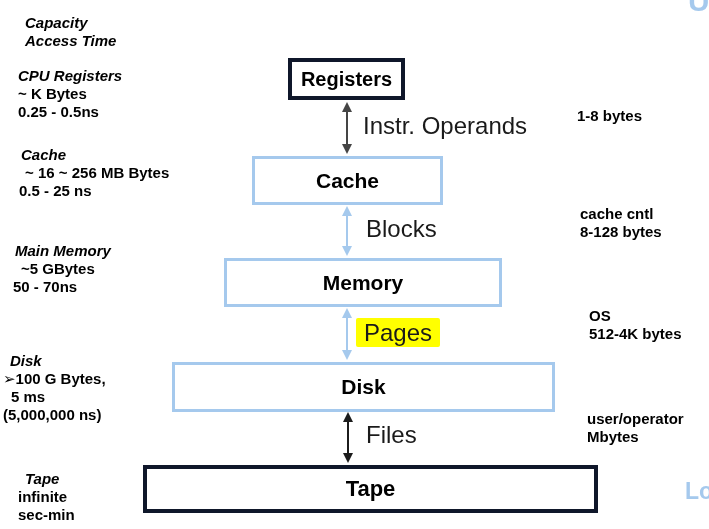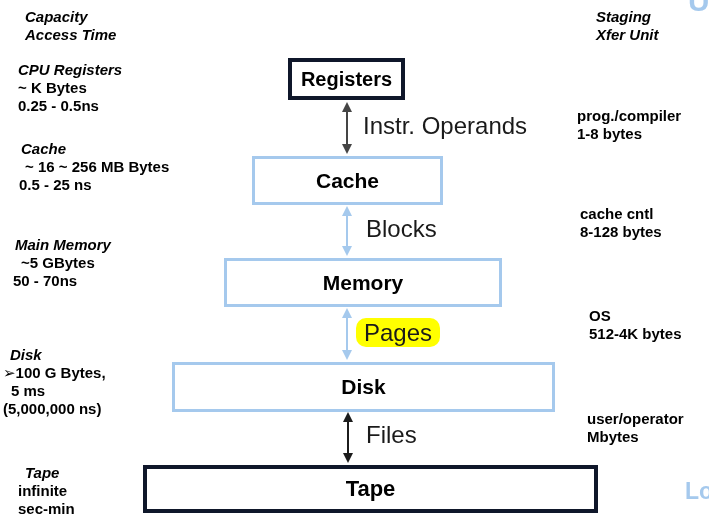--- a/index.html
+++ b/index.html
@@ -12,21 +12,21 @@
     font-family: "Liberation Sans", "DejaVu Sans", sans-serif;
     color: #000;
   }
   .lbl {
     position: absolute;
     font-weight: bold;
     font-size: 15px;
     line-height: 18px;
     white-space: nowrap;
   }
-  .it { font-style: italic; }
+  .it { font-style: italic; margin-top: 6px; }
   .ml2 { margin-left: 2px; }
   .ml6 { margin-left: 6px; }
   .ml7 { margin-left: 7px; }
   .ml8 { margin-left: 8px; }
   .box {
     position: absolute;
     background: #ffffff;
     display: flex;
     align-items: center;
     justify-content: center;
@@ -39,21 +39,21 @@
   .varrow { position: absolute; }
   .xferlbl {
     position: absolute;
     font-size: 24px;
     font-weight: 400;
     color: #1a1a1a;
     white-space: nowrap;
   }
   .hl {
     background: #ffff00;
-    border-radius: 10px;
+    border-radius: 2px;
     padding: 1px 8px;
   }
   .corner {
     position: absolute;
     font-weight: bold;
     color: #a5c9ed;
     white-space: nowrap;
   }
 </style>
 </head>
@@ -90,27 +90,22 @@
     <div class="ml8">5 ms</div>
     <div>(5,000,000 ns)</div>
   </div>
 
   <div class="lbl" style="left:18px; top:464px;">
     <div class="it ml7">Tape</div>
     <div>infinite</div>
     <div>sec-min</div>
   </div>
 
-  <div class="lbl it" style="left:596px; top:8px;">
-    <div>Staging</div>
-    <div>Xfer Unit</div>
-  </div>
 
   <div class="lbl" style="left:577px; top:107px;">
-    <div>prog./compiler</div>
     <div>1-8 bytes</div>
   </div>
 
   <div class="lbl" style="left:580px; top:205px;">
     <div>cache cntl</div>
     <div>8-128 bytes</div>
   </div>
 
   <div class="lbl" style="left:589px; top:307px;">
     <div>OS</div>

